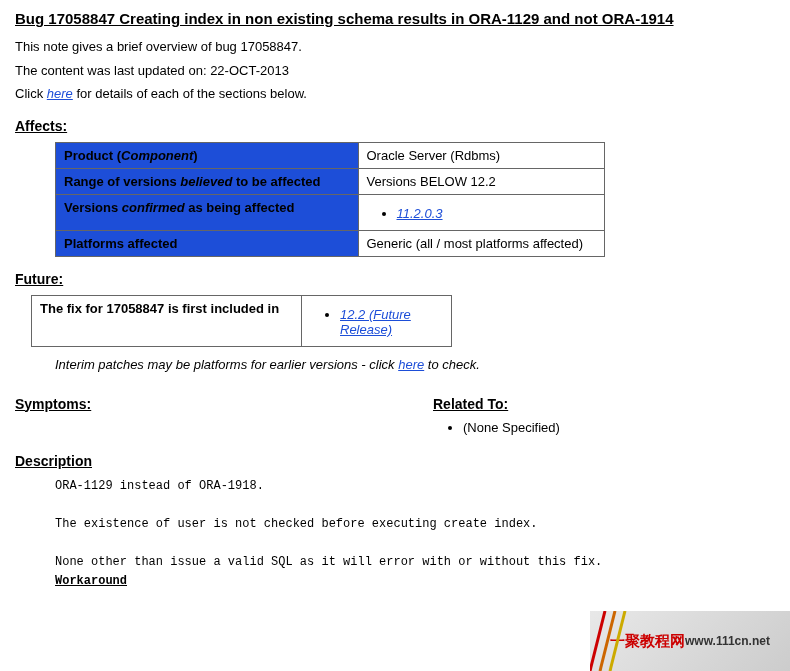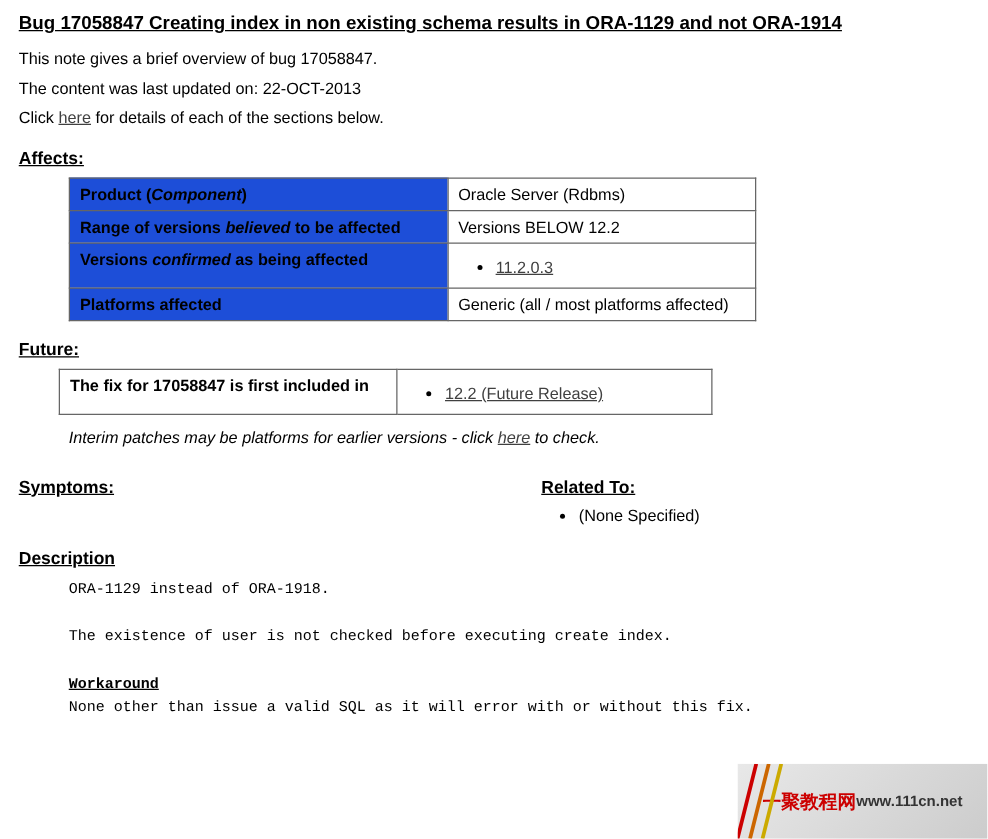--- a/index.html
+++ b/index.html
@@ -17,22 +17,23 @@
       text-decoration: underline;
       color: #000;
       margin-bottom: 10px;
     }
     .intro-text {
       font-size: 13px;
       line-height: 1.5;
       margin-bottom: 4px;
     }
     a {
-      color: #404040;
-      text-decoration: underline;
+      color: #1d4ed8;
+      text-decoration: underline;
+      font-style: italic;
     }
     .section-header {
       font-size: 14px;
       font-weight: bold;
       text-decoration: underline;
       margin: 14px 0 8px 0;
     }
     table.affects-table {
       border-collapse: collapse;
       width: 550px;
@@ -46,22 +47,22 @@
     table.affects-table td:first-child {
       font-weight: bold;
       width: 270px;
       background: #1d4ed8;
     }
     table.affects-table td:last-child {
       width: 220px;
     }
     .fixed-table {
       border-collapse: collapse;
-      margin-left: 32px;
-      width: 523px;
+      margin-left: 16px;
+      width: 421px;
     }
     .fixed-table td {
       border: 1px solid #666;
       padding: 5px 8px;
       vertical-align: top;
     }
     .fixed-table td:first-child {
       font-weight: bold;
       width: 270px;
     }
@@ -204,22 +205,22 @@
   </div>
 </div>
 
 <div class="description-section">
   <div class="section-header">Description</div>
   <div class="description-body">
     <p>ORA-1129 instead of ORA-1918.</p>
     <br>
     <p>The existence of user is not checked before executing create index.</p>
     <br>
+    <p>None other than issue a valid SQL as it will error with or without this fix.</p>
     <p><span class="workaround-title">Workaround</span></p>
-    <p>None other than issue a valid SQL as it will error with or without this fix.</p>
   </div>
 </div>
 
 <div class="watermark">
   <svg class="slash-decor" viewBox="0 0 50 60">
     <line x1="0" y1="60" x2="15" y2="0" stroke="#cc0000" stroke-width="3"></line>
     <line x1="10" y1="60" x2="25" y2="0" stroke="#cc6600" stroke-width="3"></line>
     <line x1="20" y1="60" x2="35" y2="0" stroke="#ccaa00" stroke-width="3"></line>
   </svg>
   <span class="watermark-line1">一聚教程网</span>

